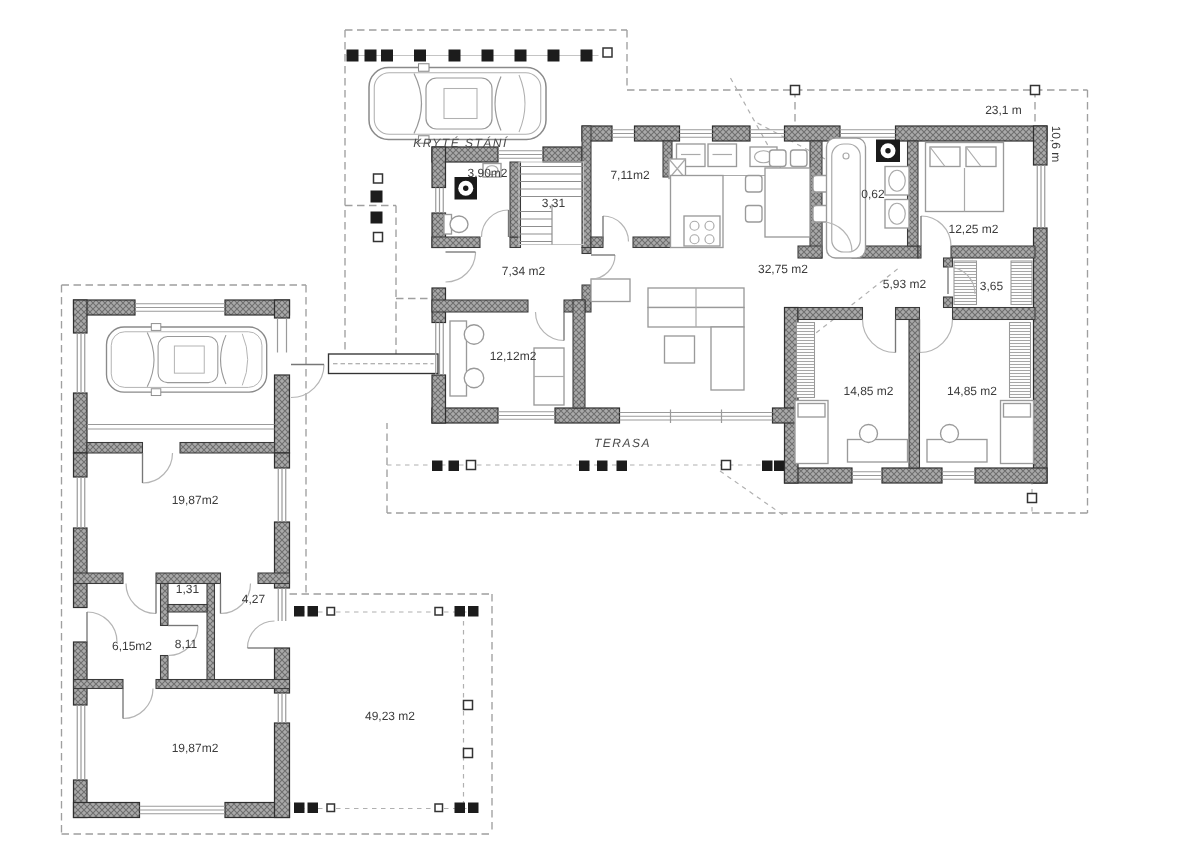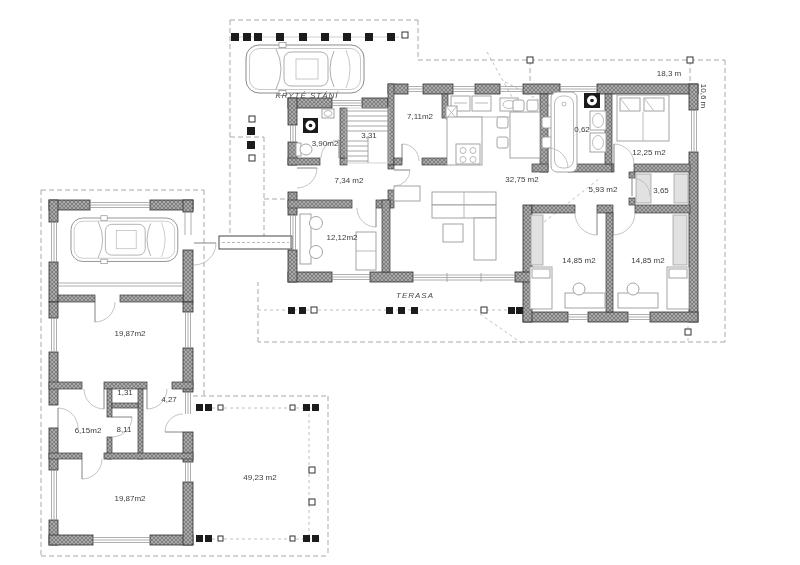--- a/index.html
+++ b/index.html
@@ -340,34 +340,34 @@
 
   <g transform="translate(246,45)">
         <use href="#car"></use>
       </g>
   <g transform="translate(71,218) scale(0.905)">
         <use href="#car"></use>
       </g>
 </svg>
 
 <div class="lbl title" style="left:307px;top:96px">KRYTÉ STÁNÍ</div>
-<div class="lbl" style="left:325px;top:144px">3,90m2</div>
+<div class="lbl" style="left:325px;top:116px">3,90m2</div>
 <div class="lbl" style="left:369px;top:136px">3,31</div>
 <div class="lbl" style="left:420px;top:117px">7,11m2</div>
 <div class="lbl" style="left:349px;top:181px">7,34 m2</div>
 <div class="lbl" style="left:522px;top:180px">32,75 m2</div>
 <div class="lbl" style="left:582px;top:130px">0,62</div>
 <div class="lbl" style="left:649px;top:153px">12,25 m2</div>
 <div class="lbl" style="left:603px;top:190px">5,93 m2</div>
 <div class="lbl" style="left:661px;top:191px">3,65</div>
 <div class="lbl" style="left:342px;top:238px">12,12m2</div>
 <div class="lbl" style="left:579px;top:261px">14,85 m2</div>
 <div class="lbl" style="left:648px;top:261px">14,85 m2</div>
 <div class="lbl title" style="left:415px;top:296px">TERASA</div>
-<div class="lbl" style="left:669px;top:74px">18,3 m</div>
+<div class="lbl" style="left:669px;top:74px">23,1 m</div>
 <div class="lbl vert" style="left:703px;top:96px">10,6 m</div>
 <div class="lbl" style="left:130px;top:334px">19,87m2</div>
 <div class="lbl" style="left:125px;top:393px">1,31</div>
 <div class="lbl" style="left:169px;top:400px">4,27</div>
 <div class="lbl" style="left:88px;top:431px">6,15m2</div>
 <div class="lbl" style="left:124px;top:430px">8,11</div>
 <div class="lbl" style="left:130px;top:499px">19,87m2</div>
 <div class="lbl" style="left:260px;top:478px">49,23 m2</div>
 </div>
 

